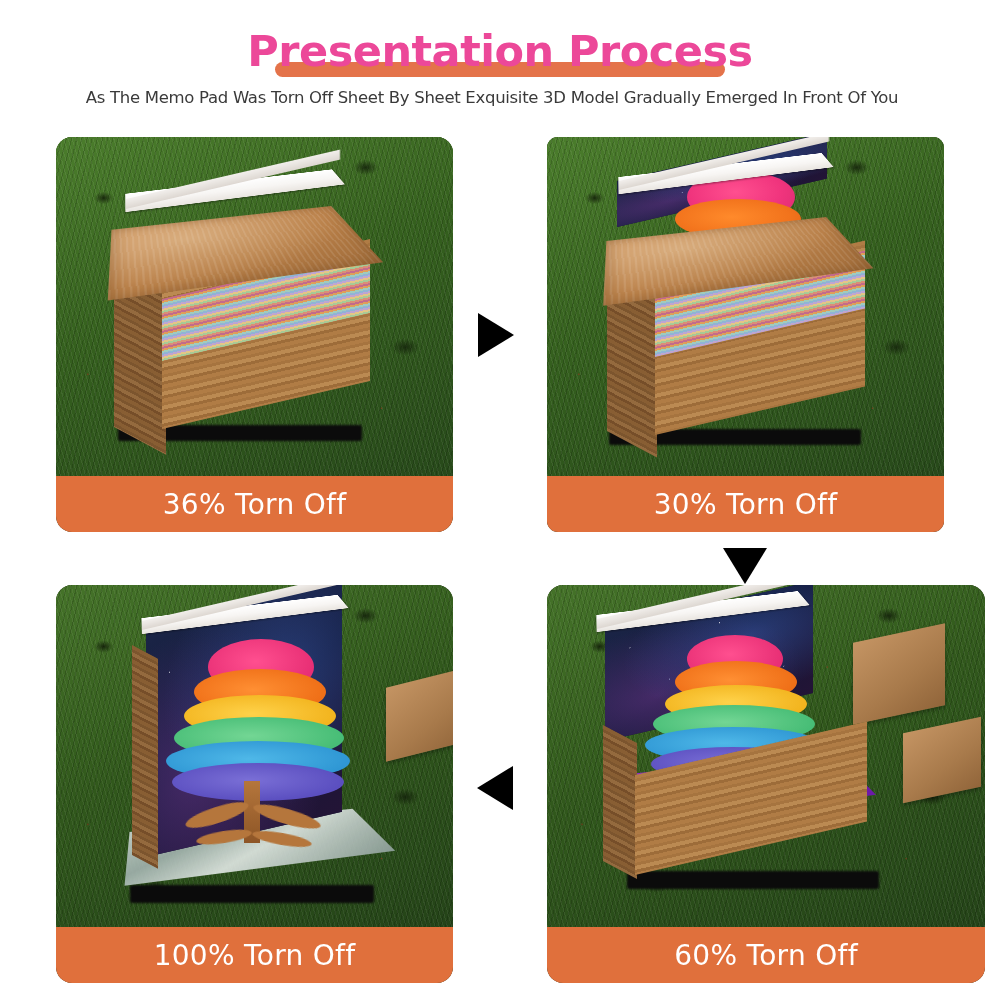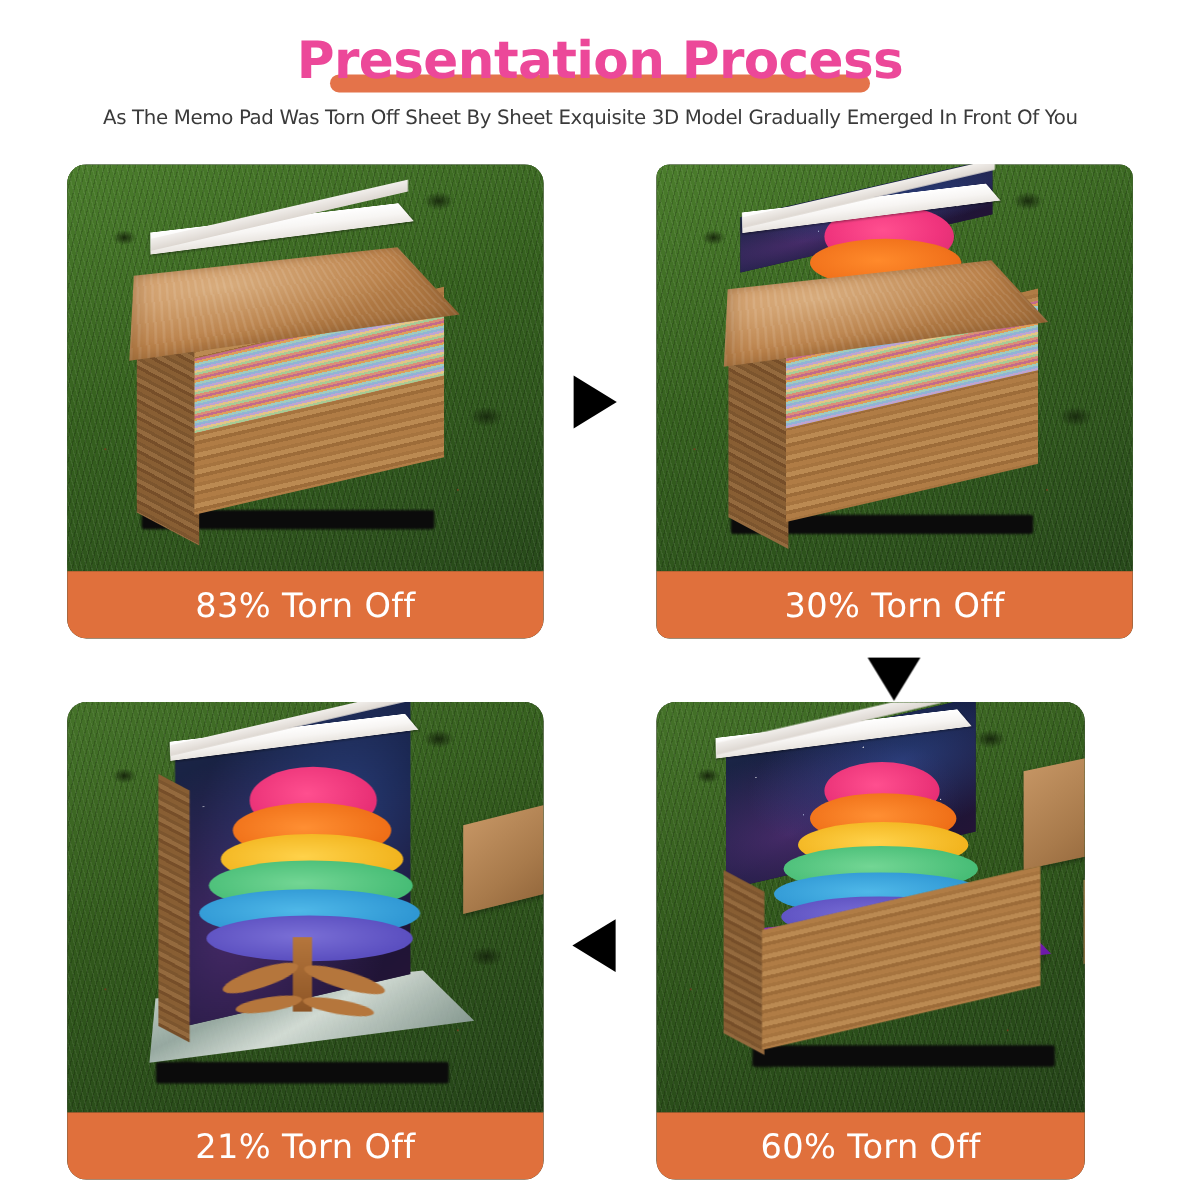--- a/index.html
+++ b/index.html
@@ -45,21 +45,21 @@
     background: #e0703c; color: #ffffff;
     display: flex; align-items: center; justify-content: center;
     font-size: 28px; letter-spacing: 0.3px;
     font-family: "DejaVu Sans", sans-serif;
   }
 
   
   #panel-0   { left: 56px;  top: 137px; width: 397px; height: 395px; }
   #panel-30  { left: 547px; top: 137px; width: 397px; height: 395px; border-radius: 11px; }
   #panel-100 { left: 56px;  top: 585px; width: 397px; height: 398px; }
-  #panel-60  { left: 547px; top: 585px; width: 357px; height: 398px; }
+  #panel-60  { left: 547px; top: 585px; width: 438px; height: 398px; }
 
   
   .grass { position: absolute; inset: 0;
     background-color: #3e6b24;
     background-image:
       radial-gradient(ellipse 14px 9px at 12% 18%, rgba(18,30,8,.85), transparent 70%),
       radial-gradient(ellipse 18px 11px at 78% 9%,  rgba(16,28,8,.8),  transparent 70%),
       radial-gradient(ellipse 12px 8px at 46% 72%,  rgba(20,34,10,.75), transparent 70%),
       radial-gradient(ellipse 20px 12px at 88% 62%, rgba(16,28,8,.72), transparent 70%),
       radial-gradient(ellipse 16px 10px at 25% 88%, rgba(20,34,10,.7),  transparent 70%),
@@ -203,21 +203,21 @@
         <div class="base-shadow" style="left:62px;  top:288px; width:244px; height:16px;"></div>
         <div class="face-side" style="left:58px;  top:128px; width:52px;  height:162px; transform: skewY(28deg); transform-origin: left top;"></div>
         <div class="face-front" style="left:106px; top:150px; width:208px; height:142px; transform: skewY(-13deg); transform-origin: left top;">
           <div class="stripes" style="top:12px; height:62px;"></div>
         </div>
         <div class="face-top" style="left:58px;  top:48px;  width:250px; height:120px; transform: perspective(420px) rotateX(58deg) rotateZ(-13deg); transform-origin: center center;"></div>
         <div class="white-top" style="left:72px;  top:36px;  width:218px; height:32px;  transform: perspective(420px) rotateX(58deg) rotateZ(-13deg); transform-origin: center center;"></div>
         <div class="white-top-edge" style="left:70px; top:62px; width:214px; height:10px; transform: skewY(-13deg); transform-origin: left top;"></div>
       </div>
     </div>
-    <div class="caption">83% Torn Off</div>
+    <div class="caption">36% Torn Off</div>
   </div>
 
   <div class="panel" id="panel-30">
     <div class="panel-photo">
       <div class="grass"></div>
       <div class="block">
         <div class="base-shadow" style="left:62px; top:292px; width:252px; height:16px;"></div>
         <div class="cavity" style="left:70px; top:44px;  width:210px; height:46px;  transform: skewY(-13deg); transform-origin: left top;"></div>
         <div class="canopy" style="left:140px; top:34px; width:108px; height:52px; background:radial-gradient(ellipse at 45% 40%, #ff4f8f 0%, #f0347d 55%, #d62a6c 100%);"></div>
         <div class="canopy" style="left:128px; top:62px; width:126px; height:40px; background:radial-gradient(ellipse at 45% 45%, #ff8a2b 0%, #f2731c 60%, #d95f12 100%);"></div>
@@ -252,21 +252,21 @@
         <div class="trunk" style="left:188px; top:196px; width:16px; height:62px;"></div>
         <div class="root" style="left:128px; top:222px; width:66px; height:16px; transform: rotate(-18deg);"></div>
         <div class="root" style="left:196px; top:224px; width:70px; height:15px; transform: rotate(16deg);"></div>
         <div class="root" style="left:140px; top:246px; width:56px; height:12px; transform: rotate(-9deg);"></div>
         <div class="root" style="left:196px; top:248px; width:60px; height:12px; transform: rotate(10deg);"></div>
         <div class="face-side" style="left:76px; top:60px; width:26px; height:210px; transform: skewY(28deg); transform-origin: left top;"></div>
         <div class="white-top" style="left:88px; top:14px; width:206px; height:28px; transform: perspective(420px) rotateX(58deg) rotateZ(-13deg); transform-origin: center center;"></div>
         <div class="white-top-edge" style="left:86px; top:36px; width:202px; height:9px; transform: skewY(-13deg); transform-origin: left top;"></div>
       </div>
     </div>
-    <div class="caption">21% Torn Off</div>
+    <div class="caption">100% Torn Off</div>
   </div>
 
   <div class="panel" id="panel-60">
     <div class="panel-photo">
       <div class="grass dark"></div>
       <div class="torn-sheet" style="left:306px; top:48px; width:92px; height:82px; transform: skewY(-12deg);"></div>
       <div class="torn-sheet" style="left:356px; top:140px; width:78px; height:70px; transform: skewY(-12deg);"></div>
       <div class="block">
         <div class="base-shadow" style="left:80px; top:286px; width:252px; height:18px;"></div>
         <div class="cavity" style="left:58px; top:44px; width:208px; height:112px; transform: skewY(-13deg); transform-origin: left top;"></div>

